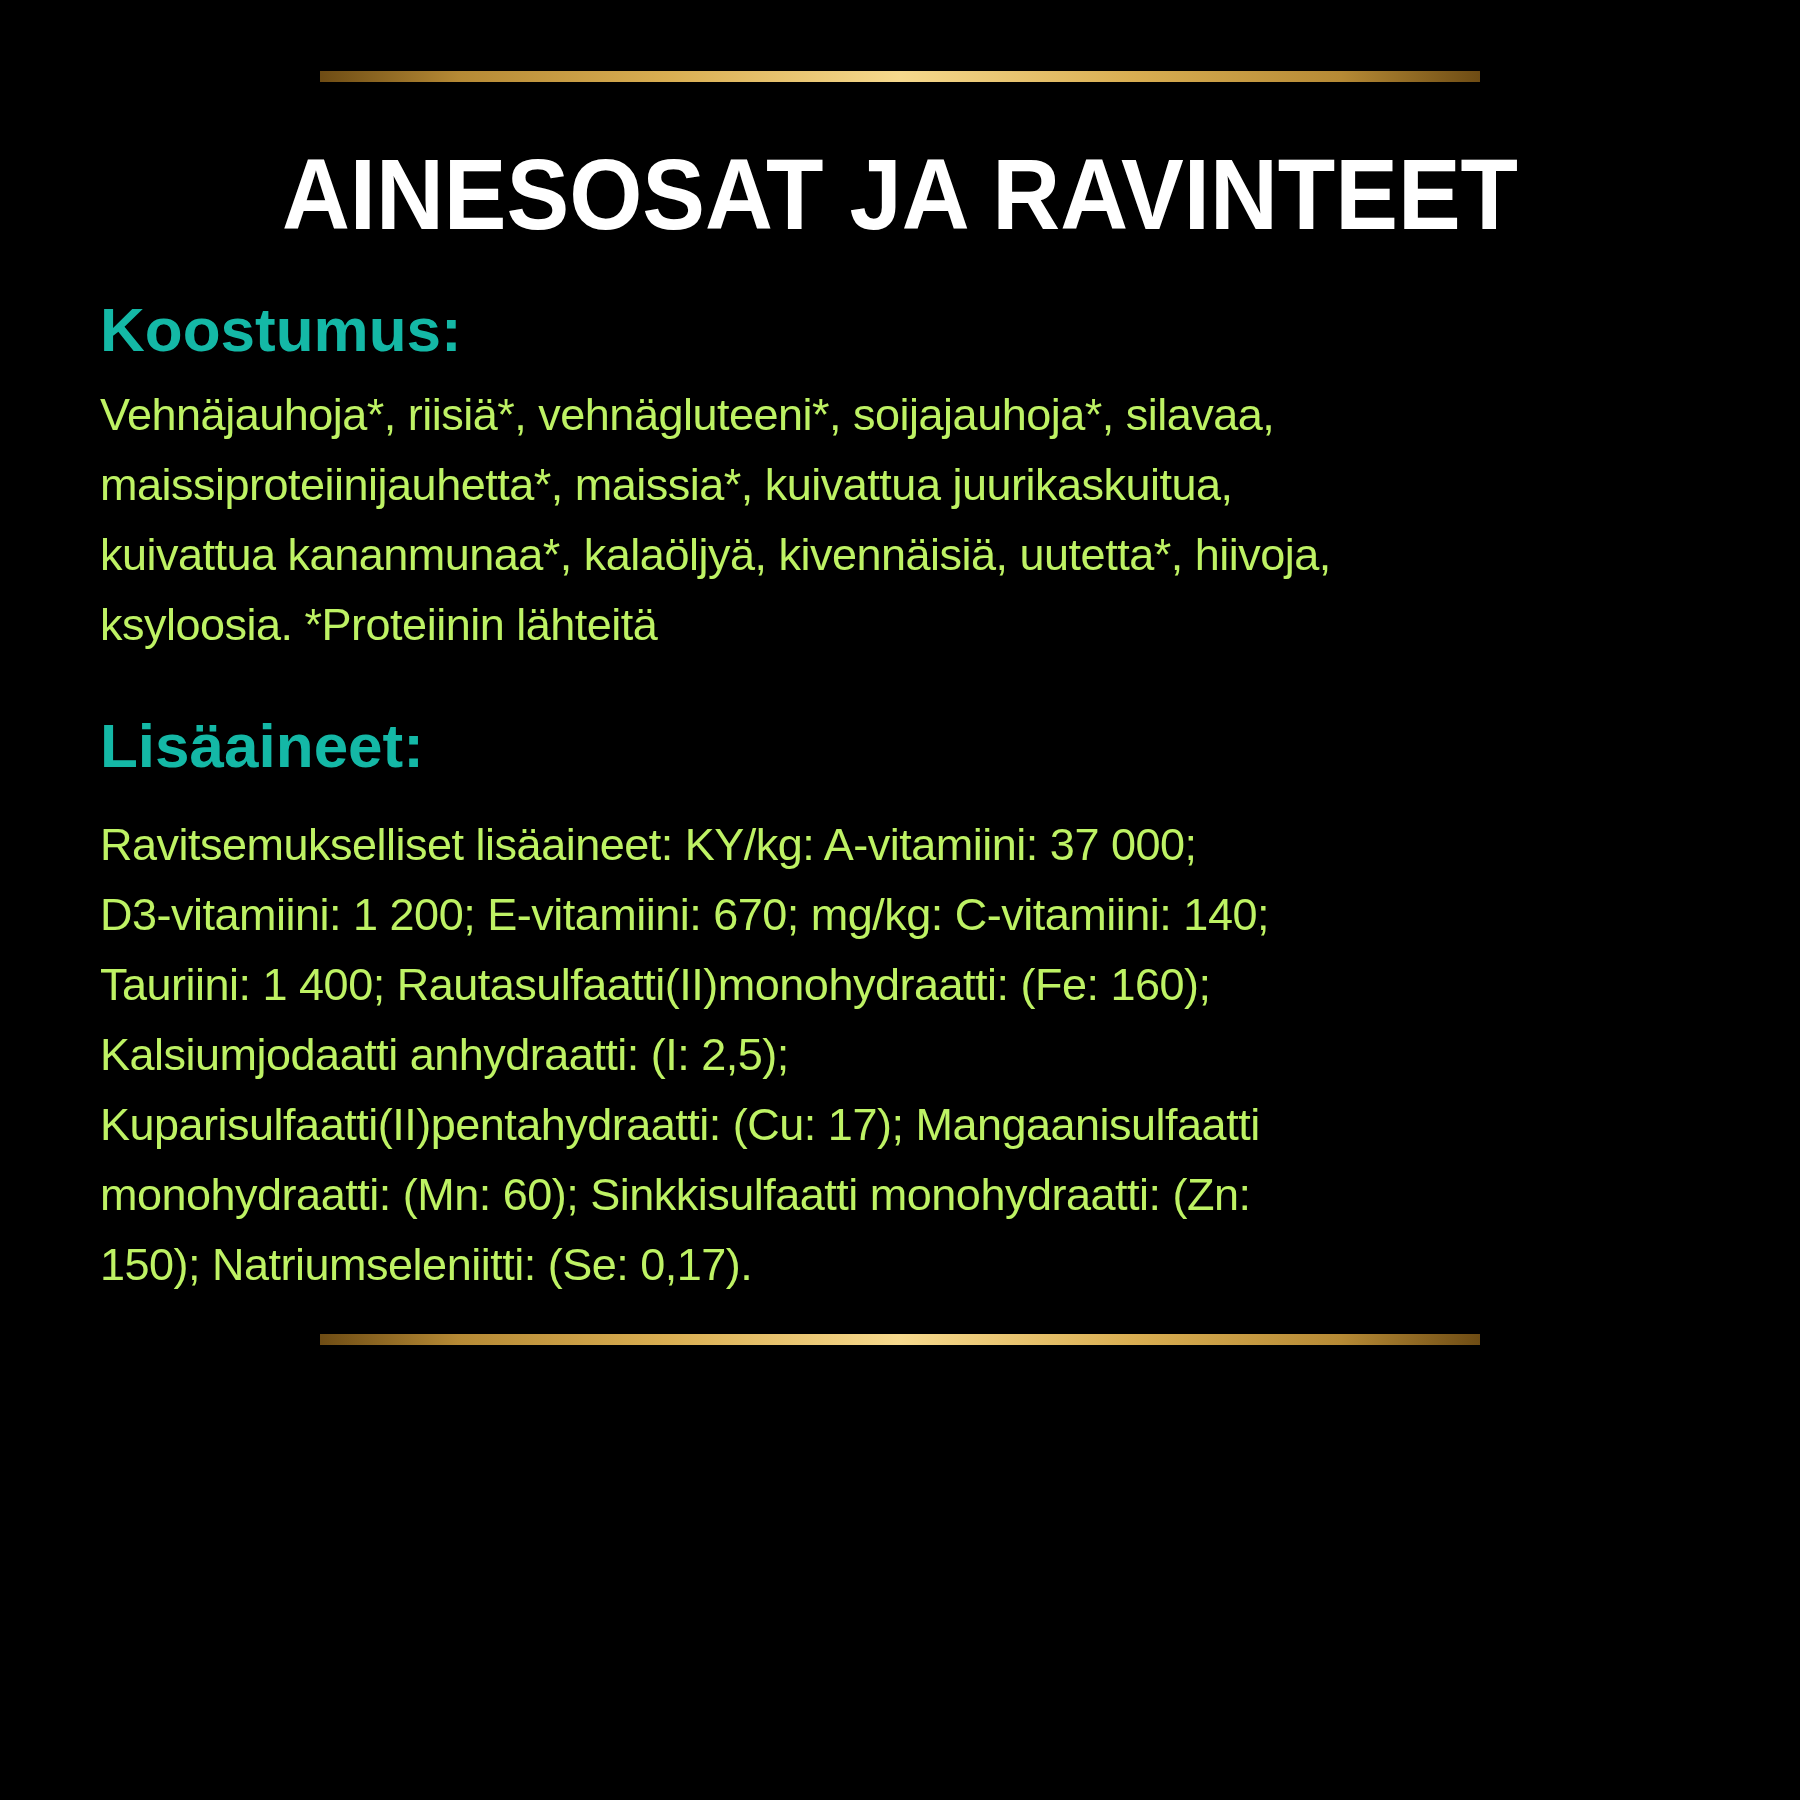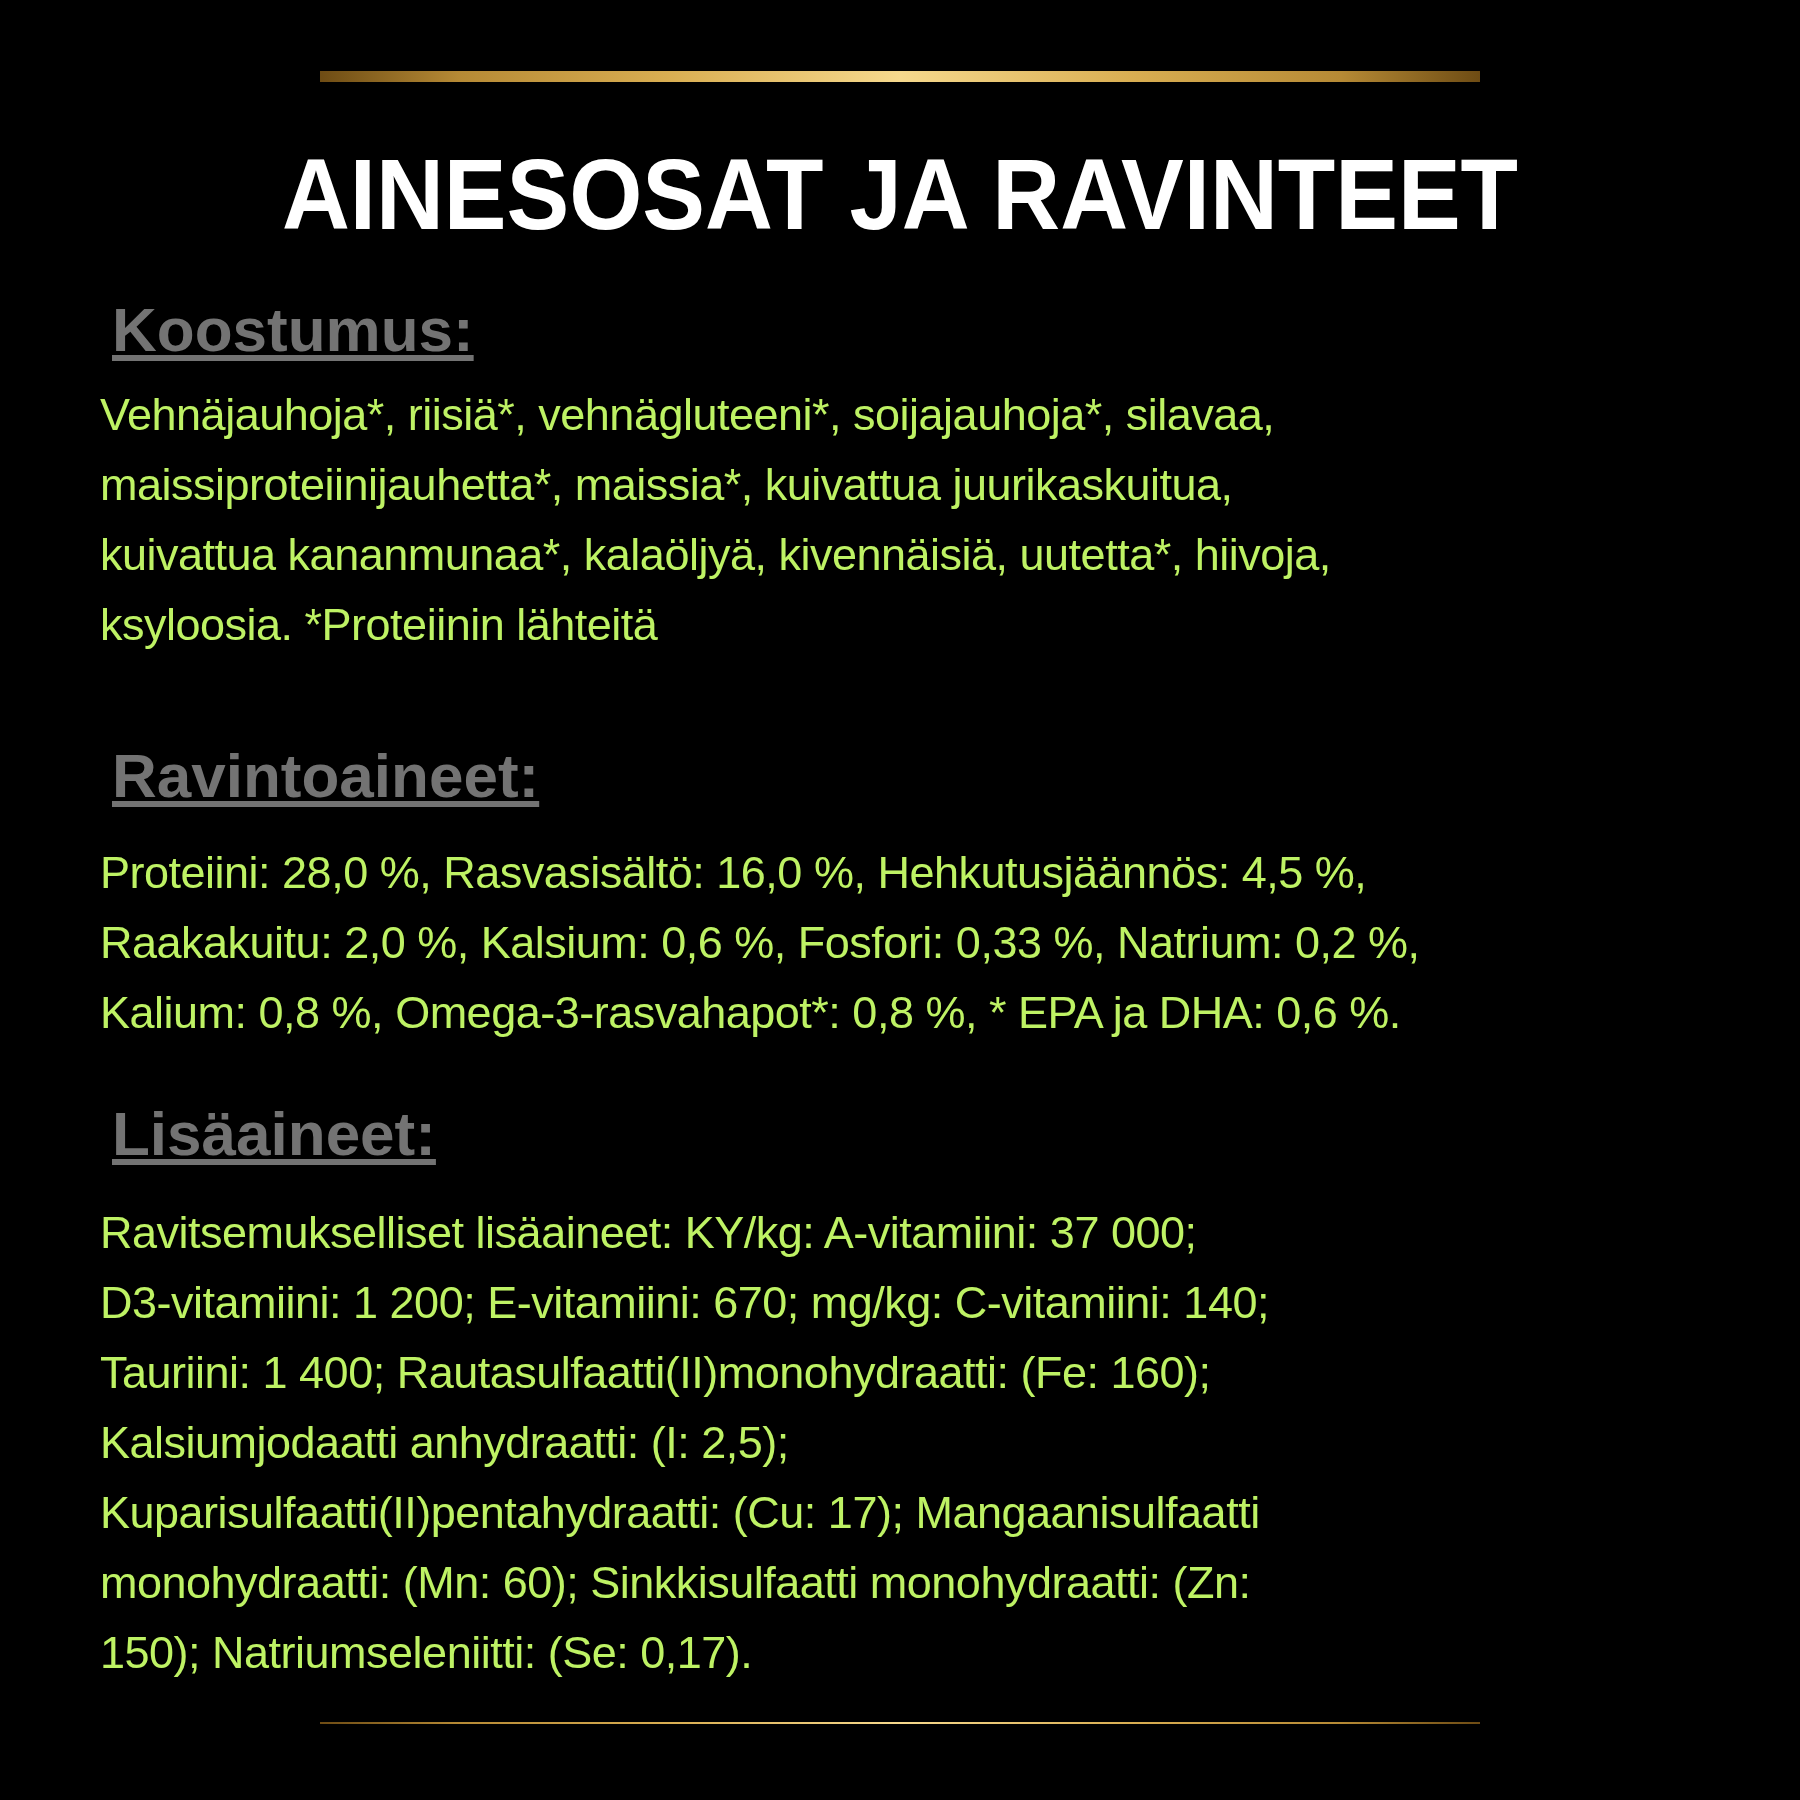--- a/index.html
+++ b/index.html
@@ -39,27 +39,26 @@
     font-weight: 700;
     letter-spacing: 0px;
     transform: scaleX(0.94);
     transform-origin: 50% 50%;
     white-space: nowrap;
   }
   .content {
     padding: 0 100px;
   }
   h2.section-heading {
-    margin: 12px;
-    color: #737373;
+    margin: 0;
+    color: #14b8a6;
     font-size: 62px;
     line-height: 68px;
     font-weight: 700;
     letter-spacing: 0px;
-    text-decoration: underline;
   }
   h2.mt-koostumus { margin-top: 52px; }
   h2.mt-ravinto   { margin-top: 82px; }
   h2.mt-lisa      { margin-top: 52px; }
   p.section-body {
     margin: 0;
     color: #bef264;
     font-size: 45px;
     line-height: 70px;
     font-weight: 400;
@@ -82,26 +81,20 @@
   <div class="content">
 
     <section>
       <h2 class="section-heading mt-koostumus">Koostumus:</h2>
       <p class="section-body mt-comp">Vehnäjauhoja*, riisiä*, vehnägluteeni*, soijajauhoja*, silavaa,
 maissiproteiinijauhetta*, maissia*, kuivattua juurikaskuitua,
 kuivattua kananmunaa*, kalaöljyä, kivennäisiä, uutetta*, hiivoja,
 ksyloosia. *Proteiinin lähteitä</p>
     </section>
 
-    <section>
-      <h2 class="section-heading mt-ravinto">Ravintoaineet:</h2>
-      <p class="section-body mt-nutr">Proteiini: 28,0 %, Rasvasisältö: 16,0 %, Hehkutusjäännös: 4,5 %,
-Raakakuitu: 2,0 %, Kalsium: 0,6 %, Fosfori: 0,33 %, Natrium: 0,2 %,
-Kalium: 0,8 %, Omega-3-rasvahapot*: 0,8 %, * EPA ja DHA: 0,6 %.</p>
-    </section>
 
     <section>
       <h2 class="section-heading mt-lisa">Lisäaineet:</h2>
       <p class="section-body mt-add">Ravitsemukselliset lisäaineet: KY/kg: A-vitamiini: 37 000;
 D3-vitamiini: 1 200; E-vitamiini: 670; mg/kg: C-vitamiini: 140;
 Tauriini: 1 400; Rautasulfaatti(II)monohydraatti: (Fe: 160);
 Kalsiumjodaatti anhydraatti: (I: 2,5);
 Kuparisulfaatti(II)pentahydraatti: (Cu: 17); Mangaanisulfaatti
 monohydraatti: (Mn: 60); Sinkkisulfaatti monohydraatti: (Zn:
 150); Natriumseleniitti: (Se: 0,17).</p>

